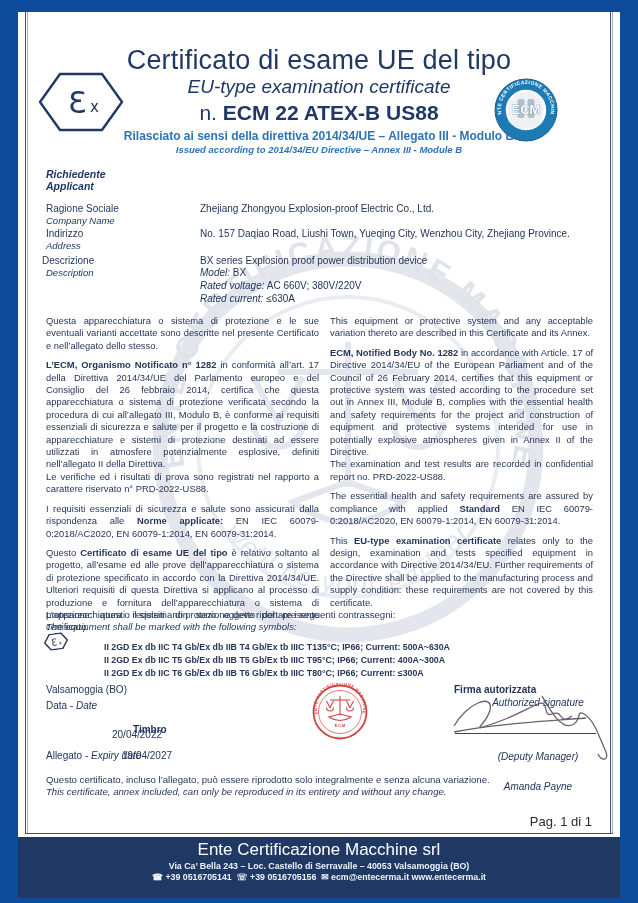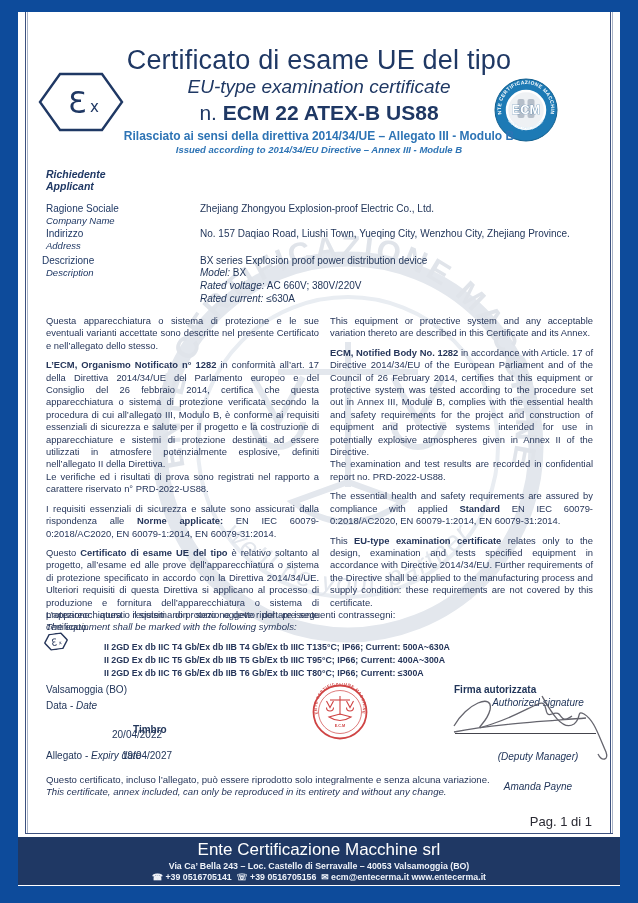--- a/index.html
+++ b/index.html
@@ -18,21 +18,21 @@
   .issued1{font-size:12px;font-weight:bold;color:#2e74b5;}
   .issued2{font-size:9.5px;font-weight:bold;font-style:italic;color:#2e74b5;}
   .lbl{font-size:10px;color:#1f3864;}
   .sublbl{font-size:9.5px;color:#1f3864;font-style:italic;}
   .val{font-size:10px;color:#22365a;}
   .heading{font-size:10.5px;font-weight:bold;font-style:italic;color:#1f3864;}
   .col{font-size:9.4px;line-height:12.4px;text-align:justify;color:#26365a;}
   .col p{margin:0 0 7px 0;}
   .markline{font-size:8.8px;font-weight:bold;color:#26365a;white-space:nowrap;}
   .small-note{font-size:9.6px;color:#26365a;}
-  .footer-band{position:absolute;left:0;top:825px;width:602px;height:48px;background:#1f3864;color:#ffffff;text-align:center;}
+  .footer-band{position:absolute;left:0;top:825px;width:602px;height:61px;background:#1f3864;color:#ffffff;text-align:center;}
   .fb-company{font-size:17px;margin-top:3px;}
   .fb-line{font-size:8.8px;font-weight:bold;color:#eef2f9;margin-top:1px;}
   .watermark{position:absolute;left:115px;top:220px;z-index:0;pointer-events:none;}
   .content{position:absolute;inset:0;z-index:1;}
   .sigline{position:absolute;left:437px;top:721px;width:141px;border-top:1px solid #44444c;}
 </style>
 </head>
 <body>
 
 <div class="frame">

